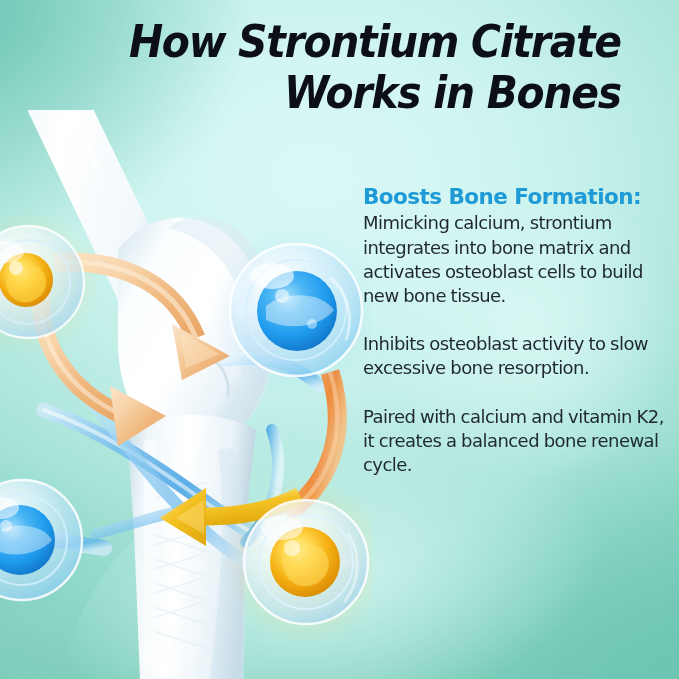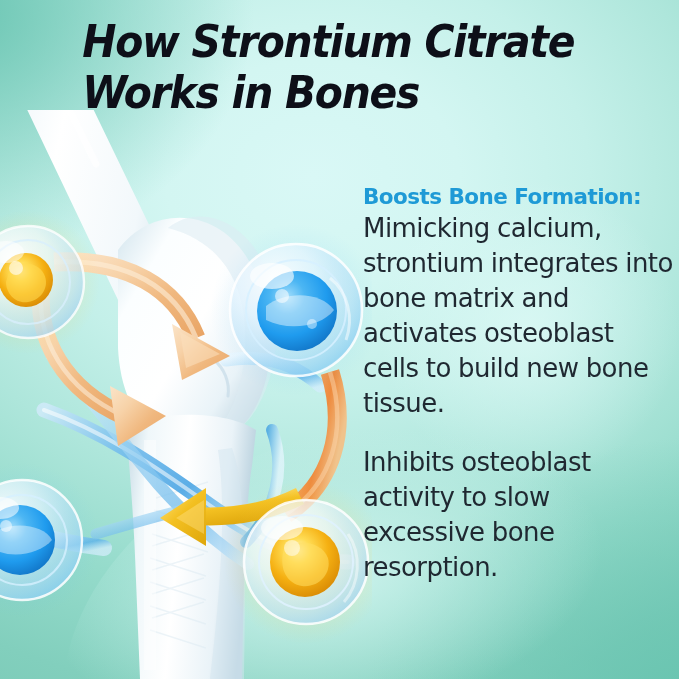--- a/index.html
+++ b/index.html
@@ -65,21 +65,21 @@
     height: 420px;
     border-radius: 50%;
     background: radial-gradient(closest-side, rgba(223,250,247,0.75) 0%, rgba(223,250,247,0) 72%);
   }
 
   
   .title-block {
     position: absolute;
     left: 0; right: 0;
     top: 16px;
-    text-align: left;
+    text-align: right;
     padding: 0 38px;
     z-index: 40;
     margin-left: 24px;
   }
   .title-line {
     display: block;
     font-family: "DejaVu Sans", sans-serif;
     font-weight: 700;
     font-style: italic;
     font-size: 44px;
@@ -106,21 +106,21 @@
     font-weight: 700;
     font-size: 21.5px;
     line-height: 1.23;
     letter-spacing: -0.55px;
     color: #1e9ad6;
     margin-bottom: 1px;
   }
   .sec-body {
     font-family: "DejaVu Sans", sans-serif;
     font-weight: 400;
-    font-size: 26px;
+    font-size: 18px;
     line-height: 1.345;
     letter-spacing: -0.55px;
     color: #1f2831;
     word-spacing: -0.5px;
   }
   .section.spaced { margin-top: 24px; }
 
   
   .illustration {
     position: absolute;
@@ -372,16 +372,19 @@
 
     <div class="section">
       <div class="sec-heading">Boosts Bone Formation:</div>
       <div class="sec-body">Mimicking calcium, strontium integrates into bone matrix and activates osteoblast cells to build new bone tissue.</div>
     </div>
 
     <div class="section spaced">
       <div class="sec-body">Inhibits osteoblast activity to slow excessive bone resorption.</div>
     </div>
 
+    <div class="section spaced">
+      <div class="sec-body">Paired with calcium and vitamin K2, it creates a balanced bone renewal cycle.</div>
+    </div>
 
   </div>
 
 </div>
 
 </body></html>

